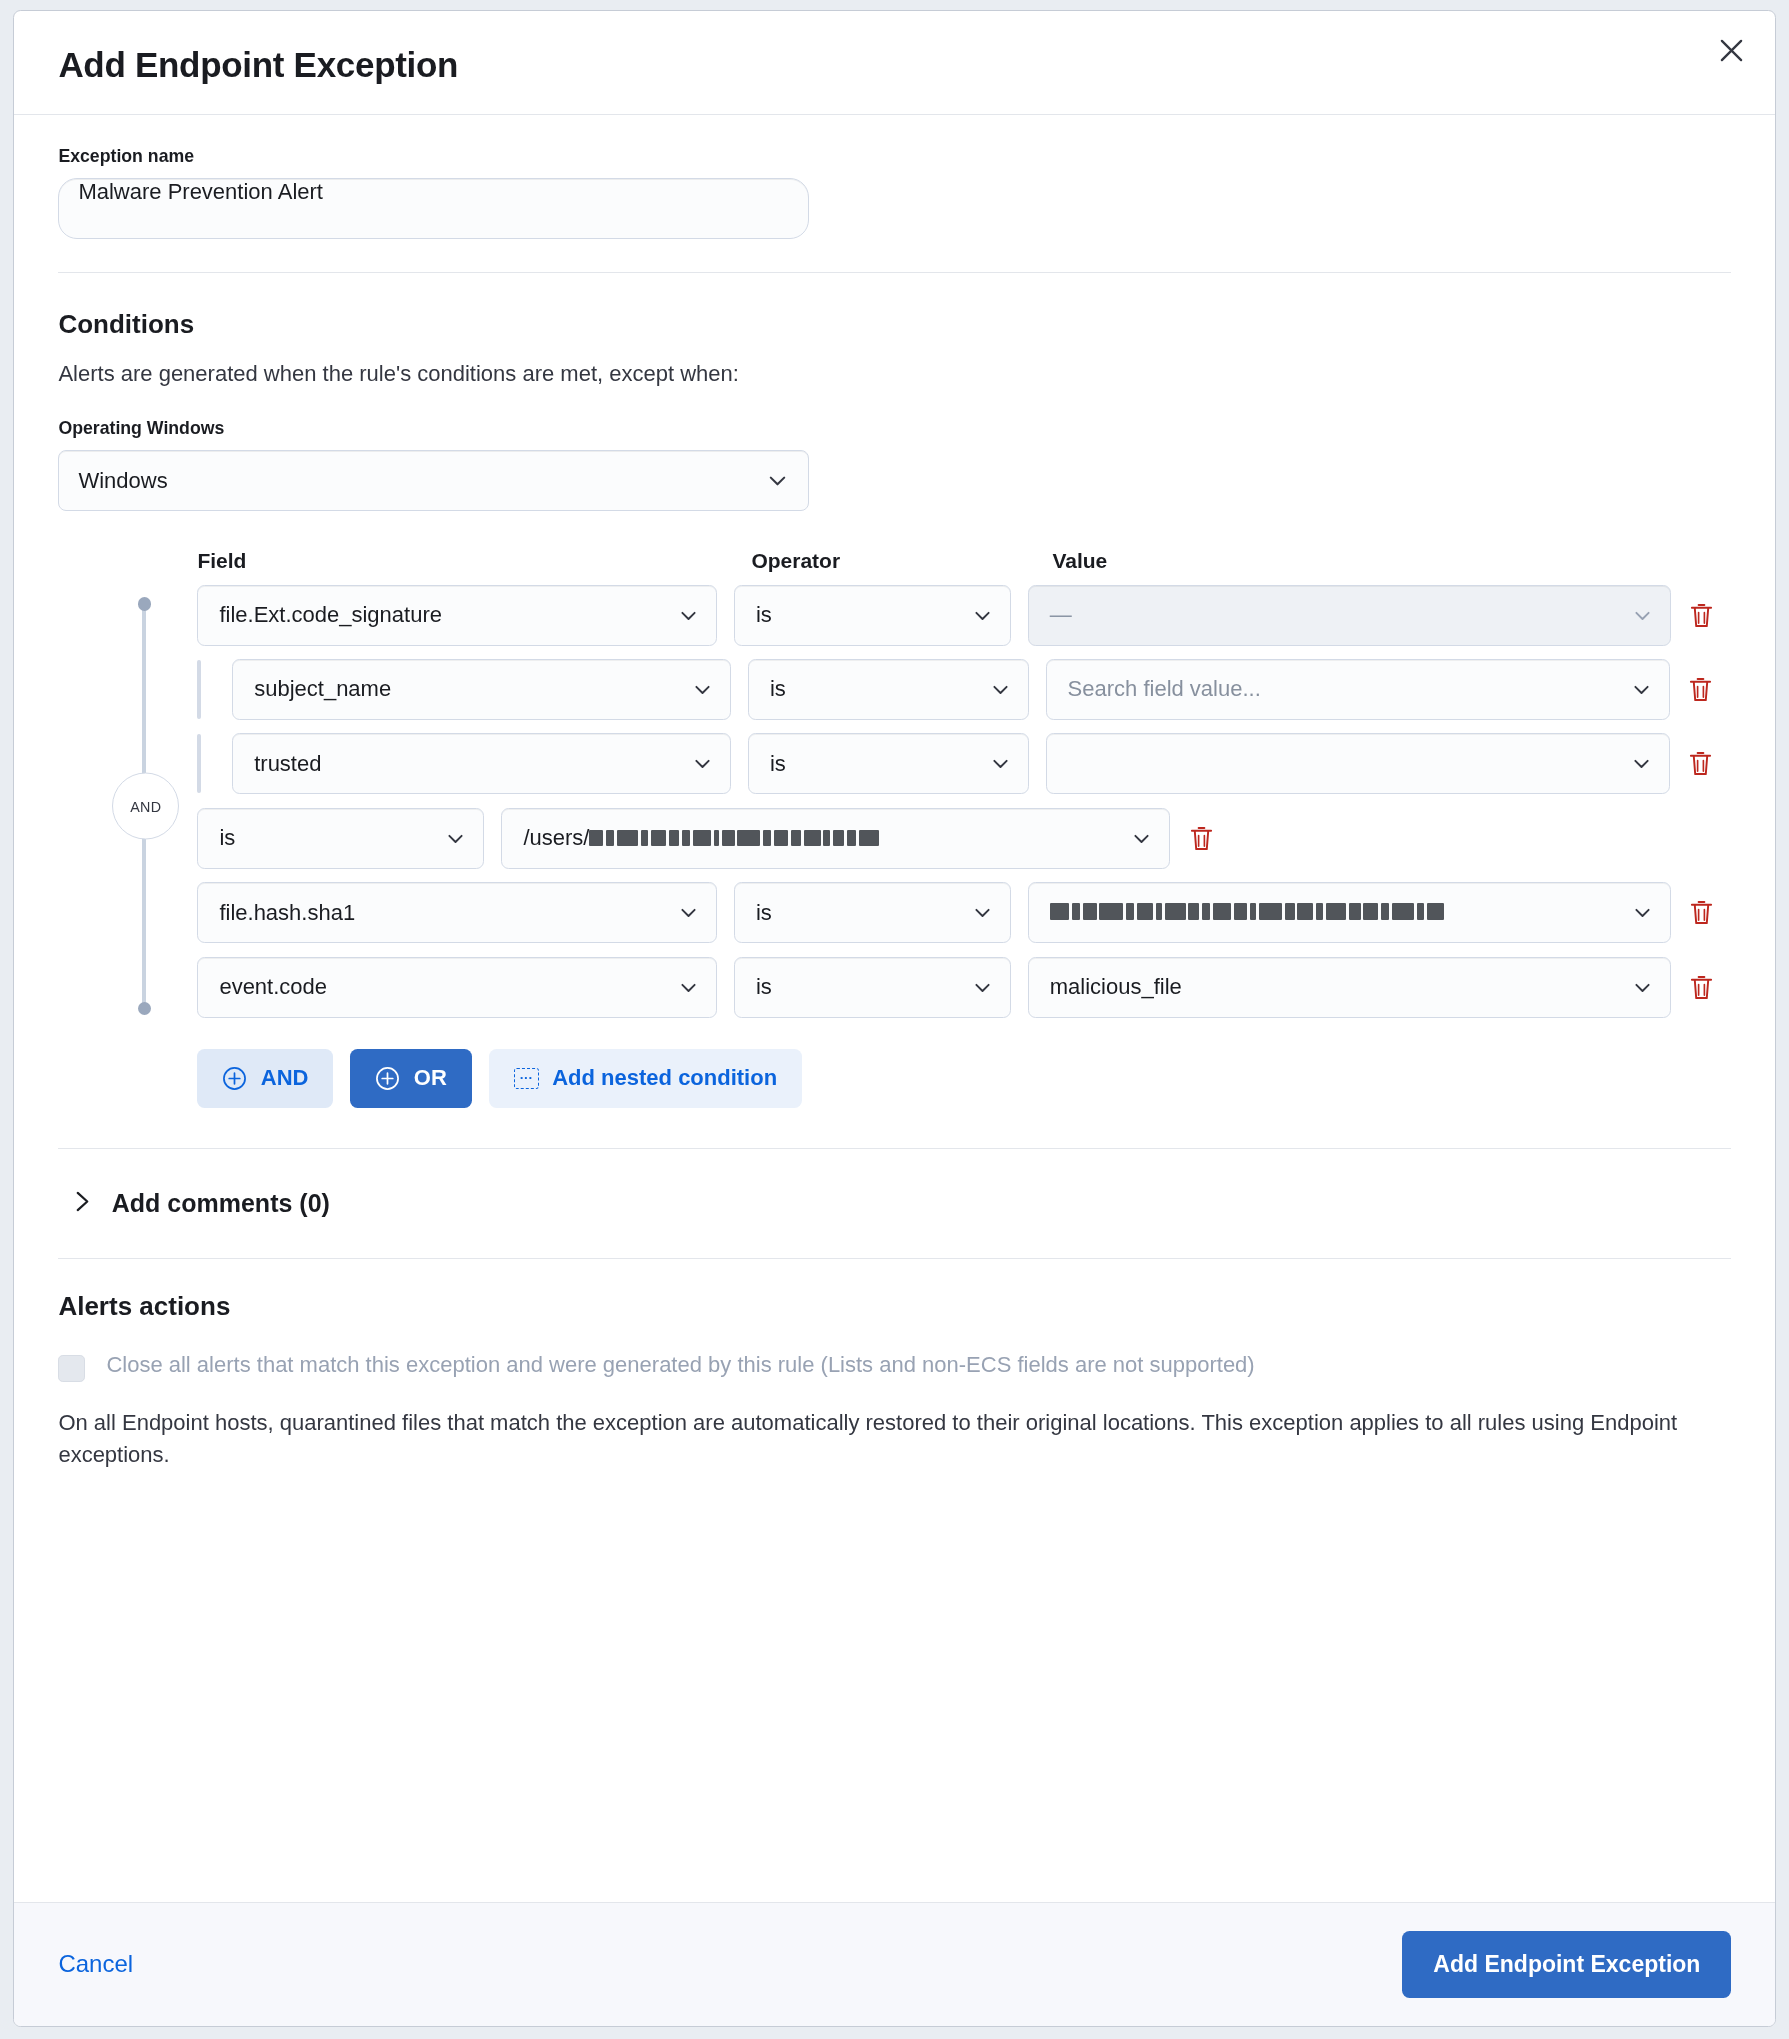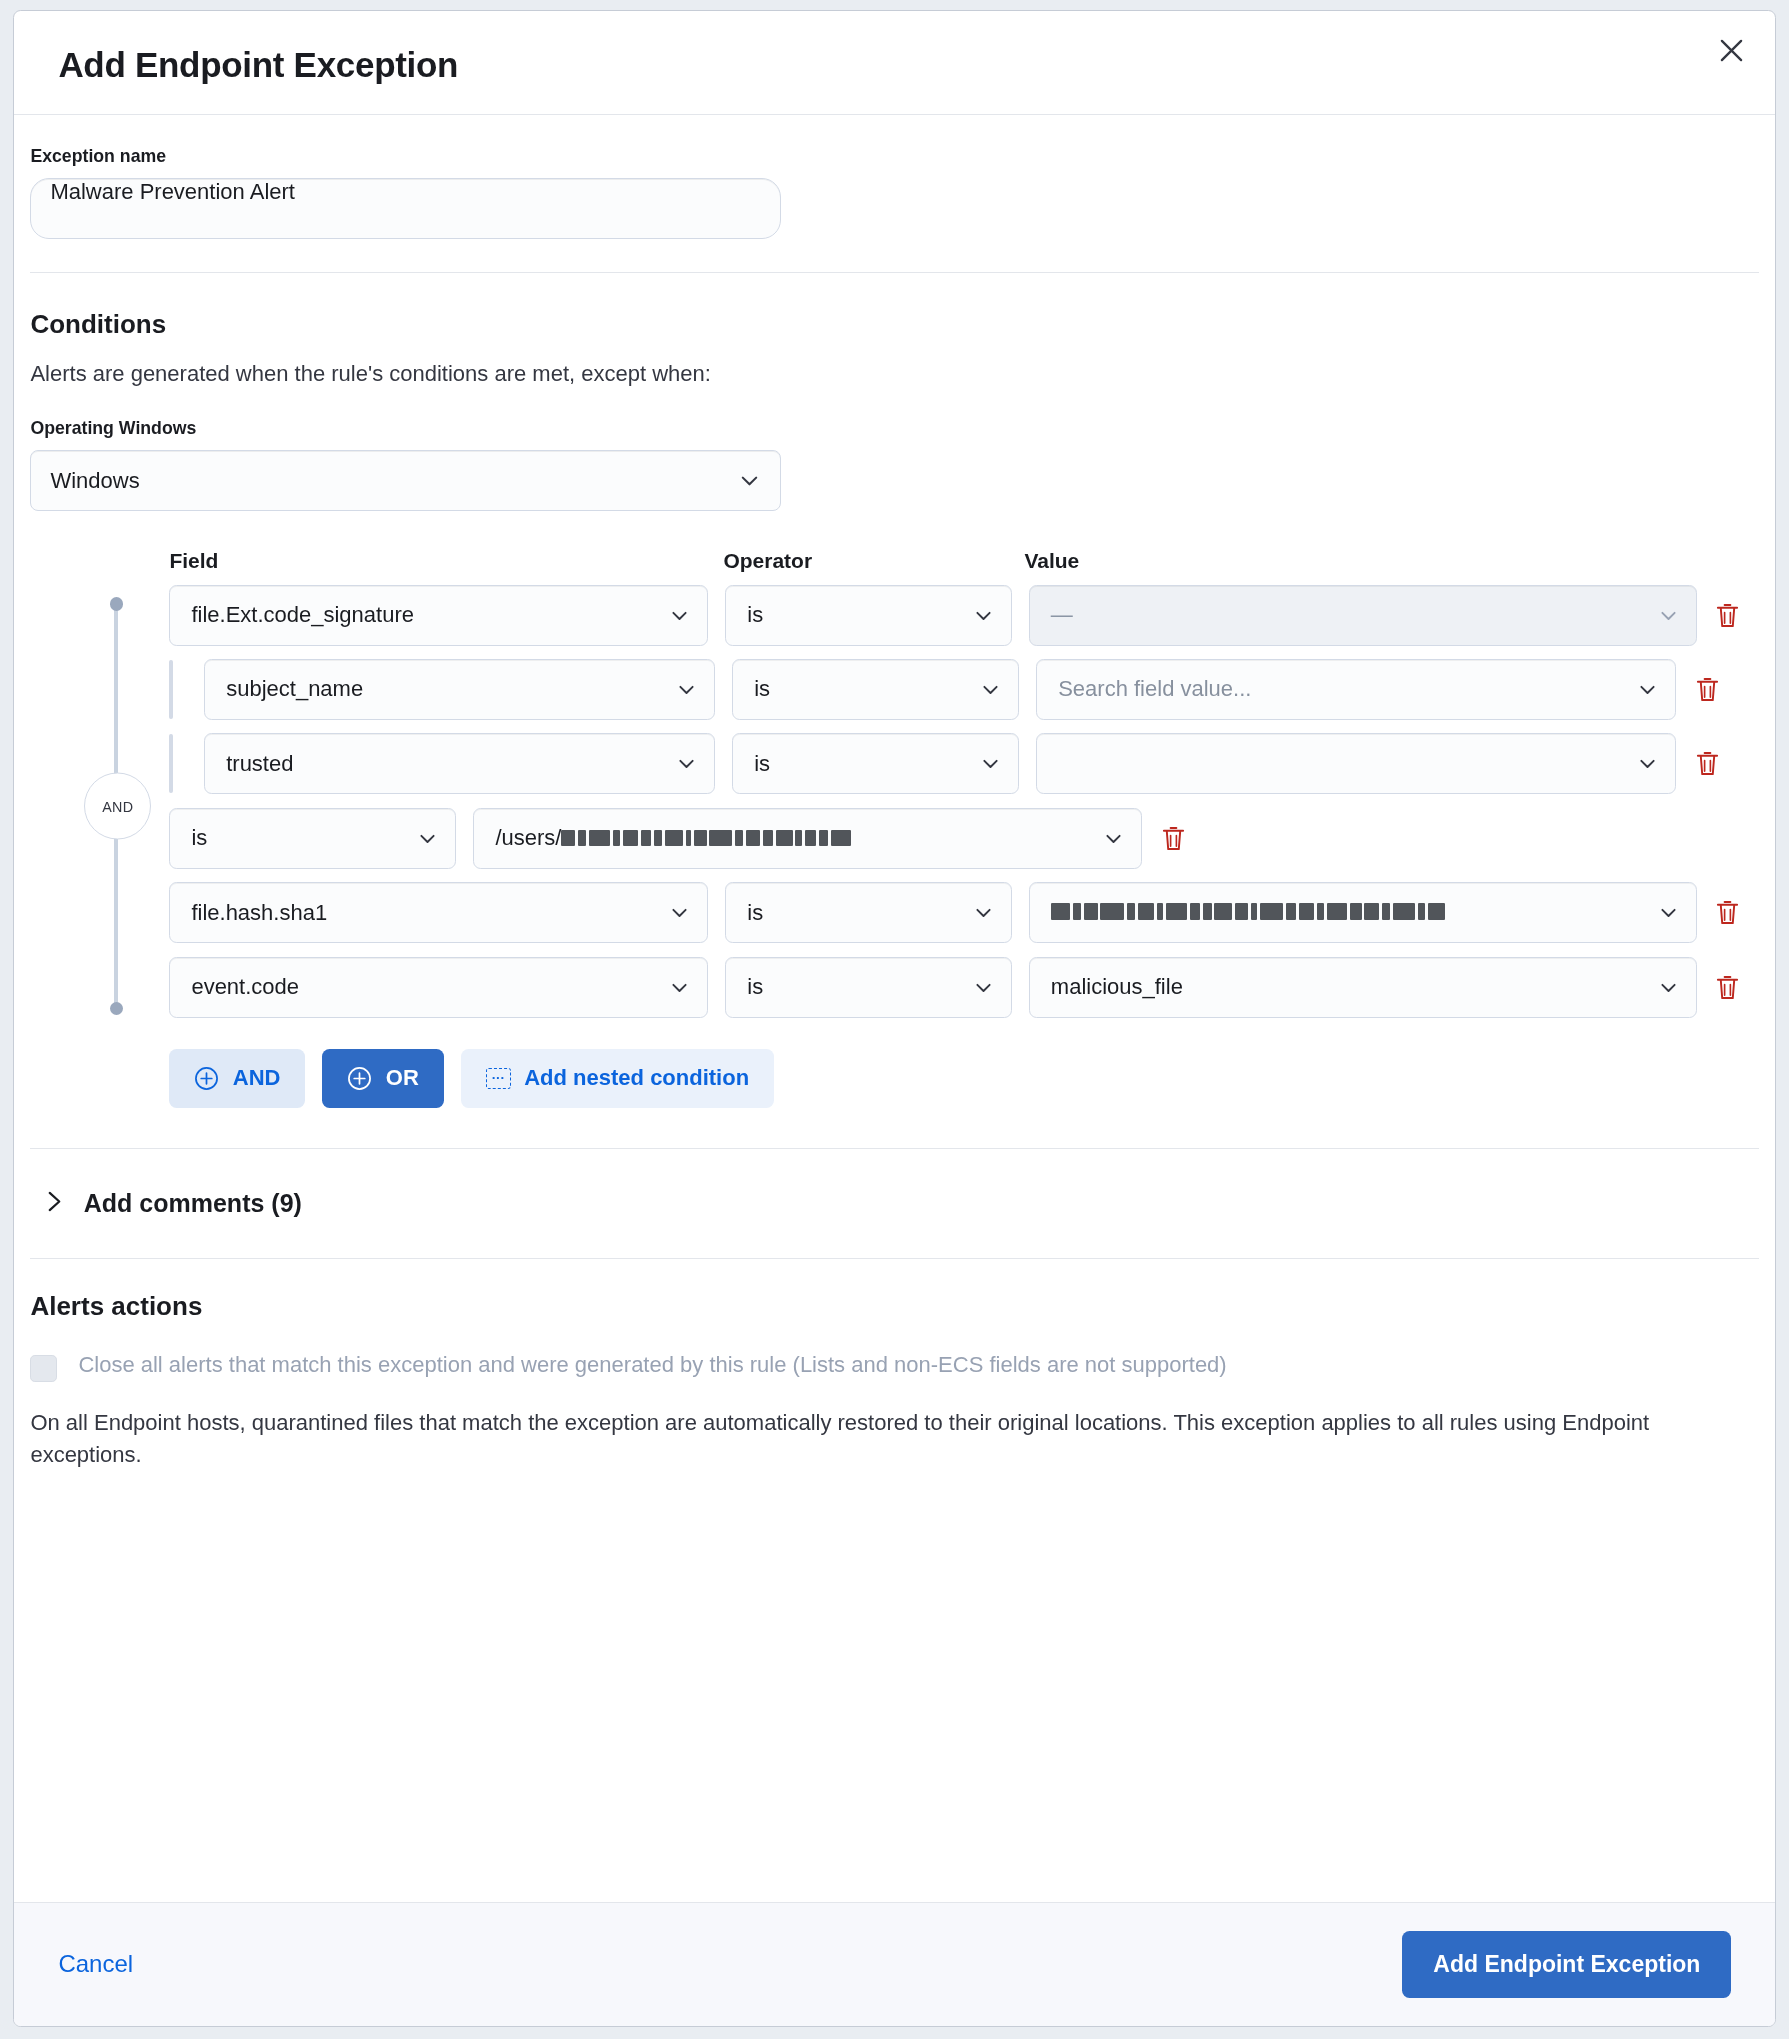--- a/index.html
+++ b/index.html
@@ -45,21 +45,21 @@
     width: 38px; height: 38px;
     display: flex; align-items: center; justify-content: center;
     cursor: pointer;
     color: #343741;
   }
   .close-btn svg { display: block; }
   
   .modal-body {
     flex: 1 1 auto;
     overflow: hidden;
-    padding: 0 16px;
+    padding: 0 44px;
   }
   .field-label {
     font-size: 17.7px;
     font-weight: bold;
     color: #1a1c21;
     margin: 31px 0 11.5px 0;
   }
   .text-input {
     width: 751px;
     height: 61px;
@@ -602,21 +602,21 @@
     </div>
 
     <div class="divider" style="margin-top:40px"></div>
 
     <div class="comments-row">
       <span>
         <svg width="21" height="25" viewBox="0 0 22 26">
             <path d="M6 4 L16 13 L6 22" stroke="#1a1c21" stroke-width="2.3" fill="none" stroke-linecap="round" stroke-linejoin="round"></path>
           </svg>
       </span>
-      <span class="comments-label">Add comments (9)</span>
+      <span class="comments-label">Add comments (0)</span>
     </div>
 
     <div class="divider" style="margin-top:40px"></div>
 
     <div class="section-title" style="margin-top:32.5px">Alerts actions</div>
 
     <div class="checkbox-row">
       <div class="checkbox"></div>
       <div class="checkbox-text">Close all alerts that match this exception and were generated by this rule (Lists and non-ECS fields are not supported)</div>
     </div>

